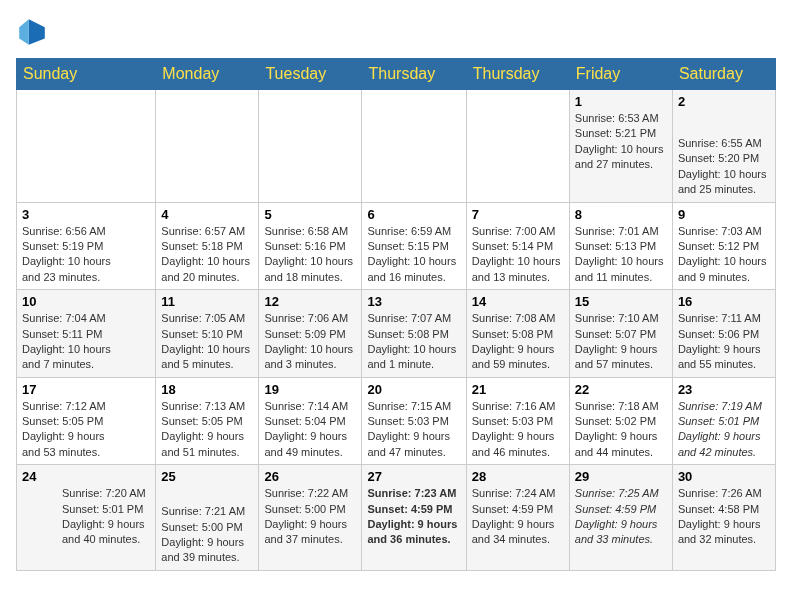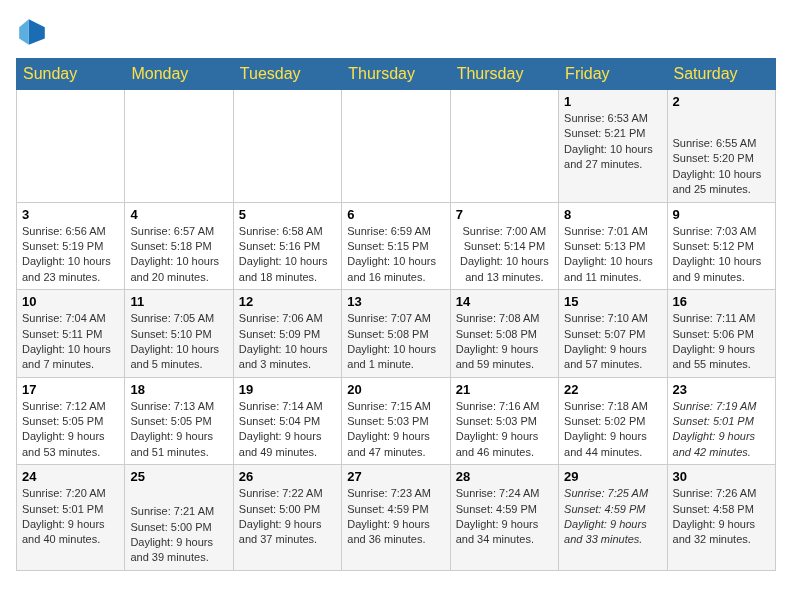--- a/index.html
+++ b/index.html
@@ -164,21 +164,21 @@
         </td>
         <td>
           <span class="day-number">6</span>
           <div class="day-info" style="white-space: pre-line;">Sunrise: 6:59 AM
 Sunset: 5:15 PM
 Daylight: 10 hours
 and 16 minutes.</div>
         </td>
         <td>
           <span class="day-number">7</span>
-          <div class="day-info" style="white-space: pre-line; text-align: center;">Sunrise: 7:00 AM
+          <div class="day-info" style="white-space: pre-line;">Sunrise: 7:00 AM
 Sunset: 5:14 PM
 Daylight: 10 hours
 and 13 minutes.</div>
         </td>
         <td>
           <span class="day-number">8</span>
           <div class="day-info" style="white-space: pre-line;">Sunrise: 7:01 AM
 Sunset: 5:13 PM
 Daylight: 10 hours
 and 11 minutes.</div>
@@ -289,42 +289,42 @@
           <span class="day-number">23</span>
           <div class="day-info" style="white-space: pre-line; font-style: italic;">Sunrise: 7:19 AM
 Sunset: 5:01 PM
 Daylight: 9 hours
 and 42 minutes.</div>
         </td>
       </tr>
       <tr>
         <td>
           <span class="day-number">24</span>
-          <div class="day-info" style="white-space: pre-line;">Sunrise: 7:20 AM
+          <div class="day-info" style="white-space: pre-line; margin-left: 40px;">Sunrise: 7:20 AM
 Sunset: 5:01 PM
 Daylight: 9 hours
 and 40 minutes.</div>
         </td>
         <td>
           <span class="day-number">25</span>
           <div class="day-info" style="white-space: pre-line; margin-top: 20px;">Sunrise: 7:21 AM
 Sunset: 5:00 PM
 Daylight: 9 hours
 and 39 minutes.</div>
         </td>
         <td>
           <span class="day-number">26</span>
           <div class="day-info" style="white-space: pre-line;">Sunrise: 7:22 AM
 Sunset: 5:00 PM
 Daylight: 9 hours
 and 37 minutes.</div>
         </td>
         <td>
           <span class="day-number">27</span>
-          <div class="day-info" style="white-space: pre-line;">Sunrise: 7:23 AM
+          <div class="day-info" style="white-space: pre-line; font-weight: bold;">Sunrise: 7:23 AM
 Sunset: 4:59 PM
 Daylight: 9 hours
 and 36 minutes.</div>
         </td>
         <td>
           <span class="day-number">28</span>
           <div class="day-info" style="white-space: pre-line;">Sunrise: 7:24 AM
 Sunset: 4:59 PM
 Daylight: 9 hours
 and 34 minutes.</div>

